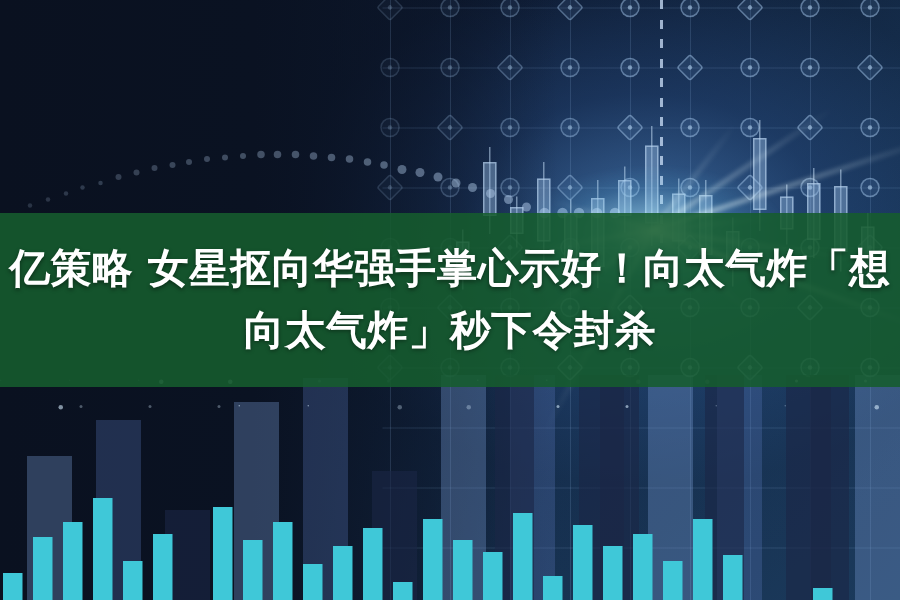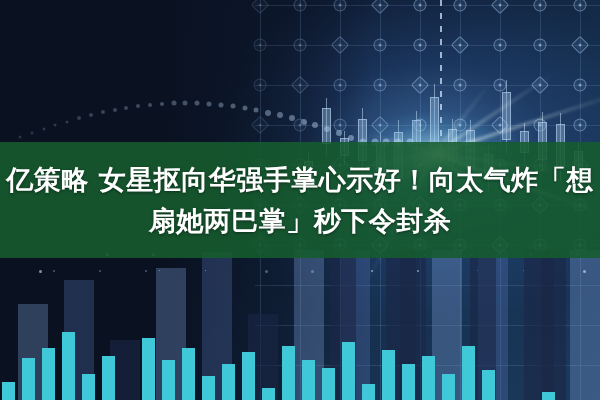--- a/index.html
+++ b/index.html
@@ -378,16 +378,16 @@
       <div class="bar" style="left: 422px; width: 13px; height: 44px;"></div>
       <div class="bar" style="left: 442px; width: 13px; height: 26px;"></div>
       <div class="bar" style="left: 462px; width: 13px; height: 54px;"></div>
       <div class="bar" style="left: 482px; width: 13px; height: 30px;"></div>
       <div class="bar" style="left: 542px; width: 13px; height: 8px;"></div>
     </div>
 
   <div id="headline-band"></div>
   <div id="headline-text">
     <div id="headline-line1">亿策略 女星抠向华强手掌心示好！向太气炸「想</div>
-    <div id="headline-line2">扇她两巴掌」秒下令封杀</div>
+    <div id="headline-line2">向太气炸」秒下令封杀</div>
   </div>
 
 </div>
 
 </body></html>

